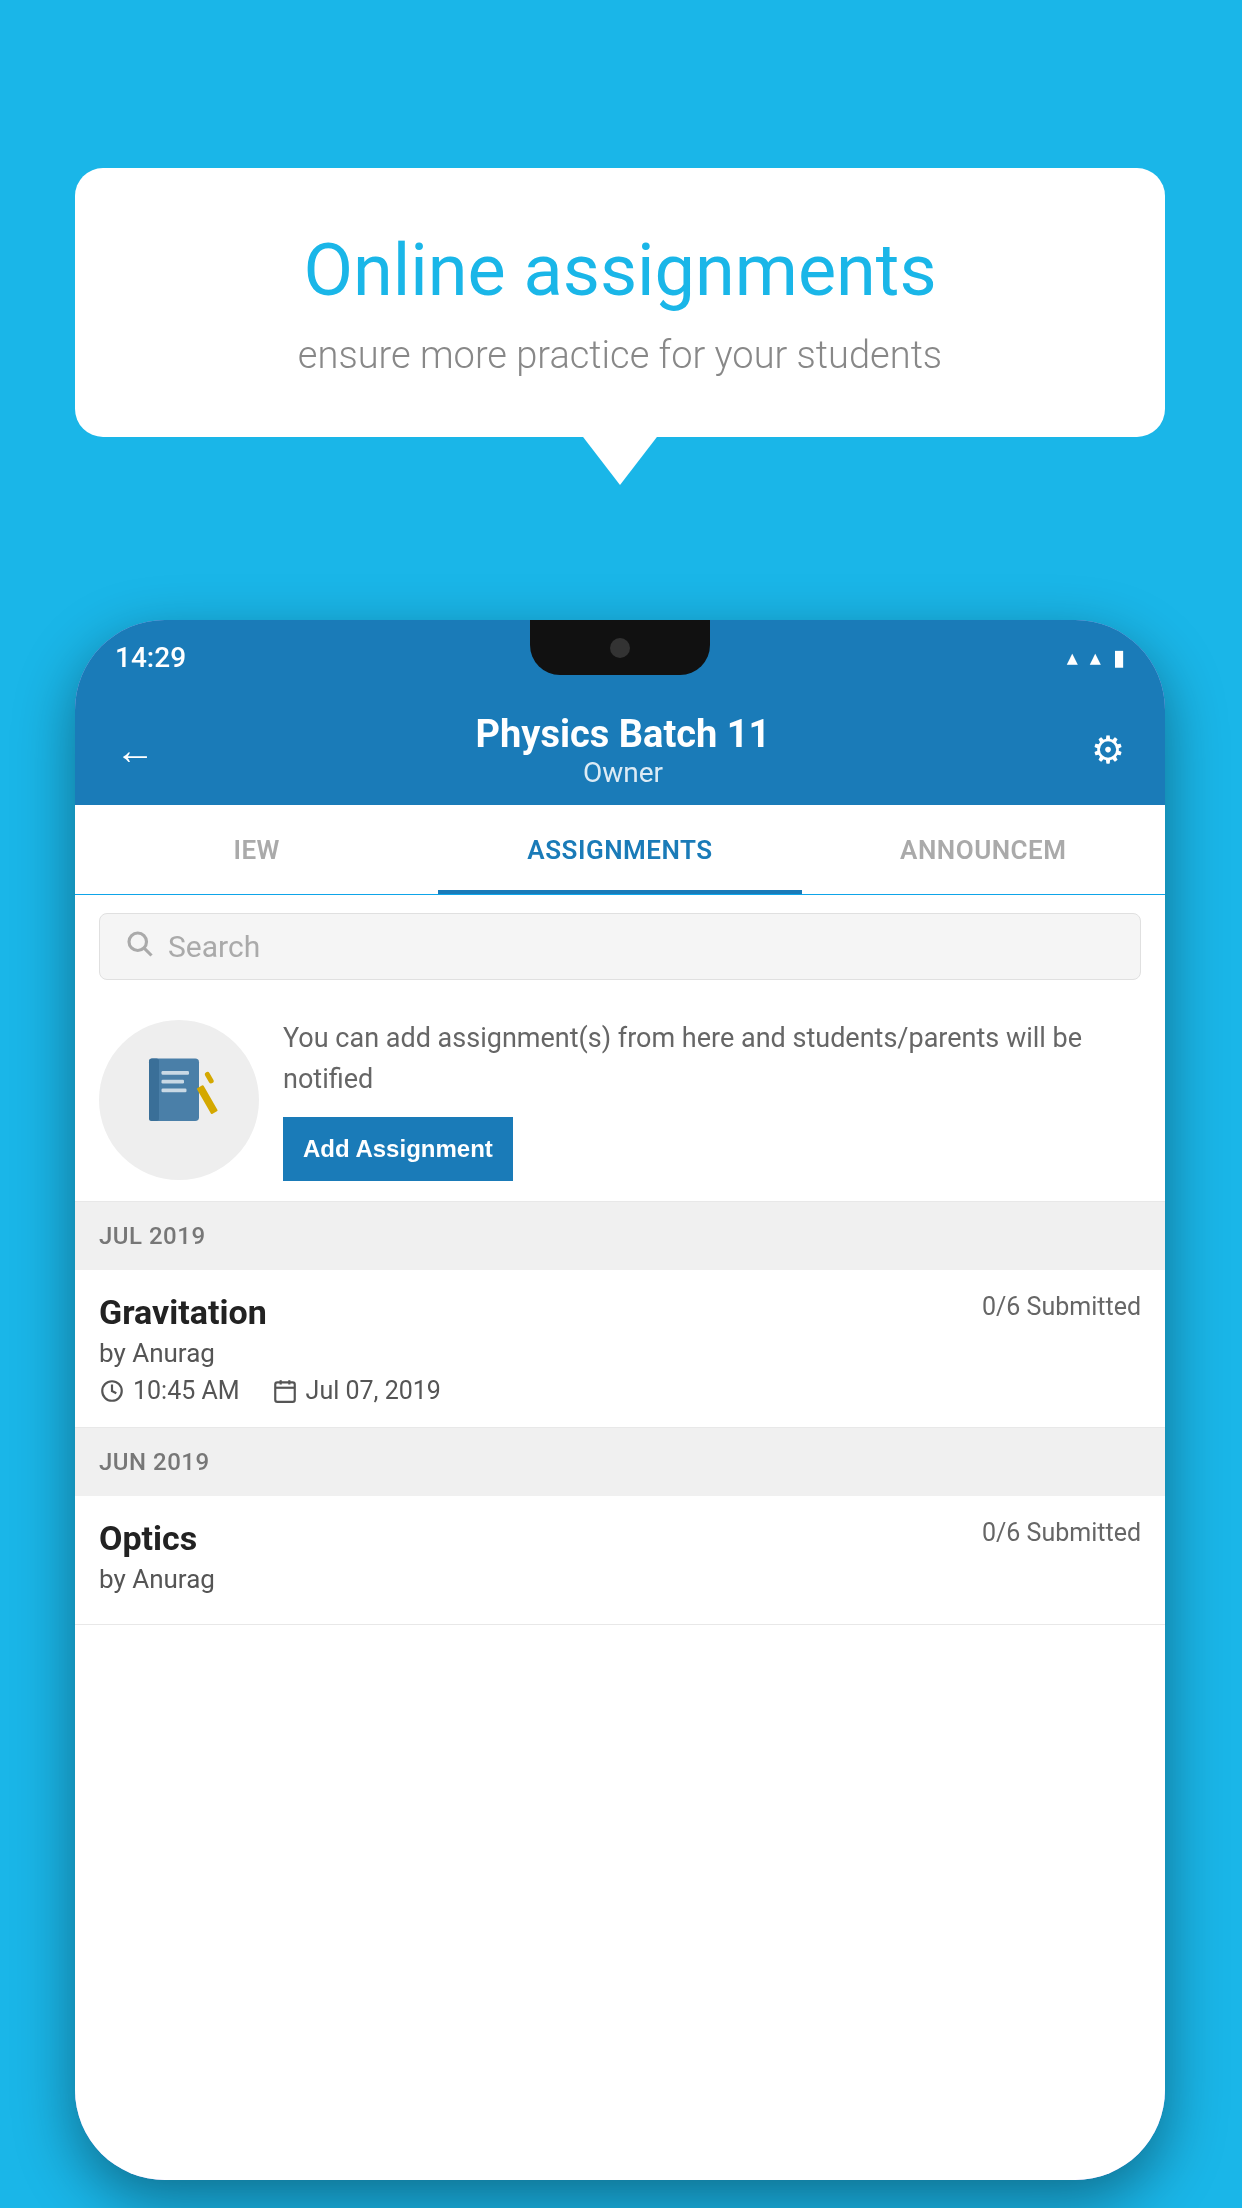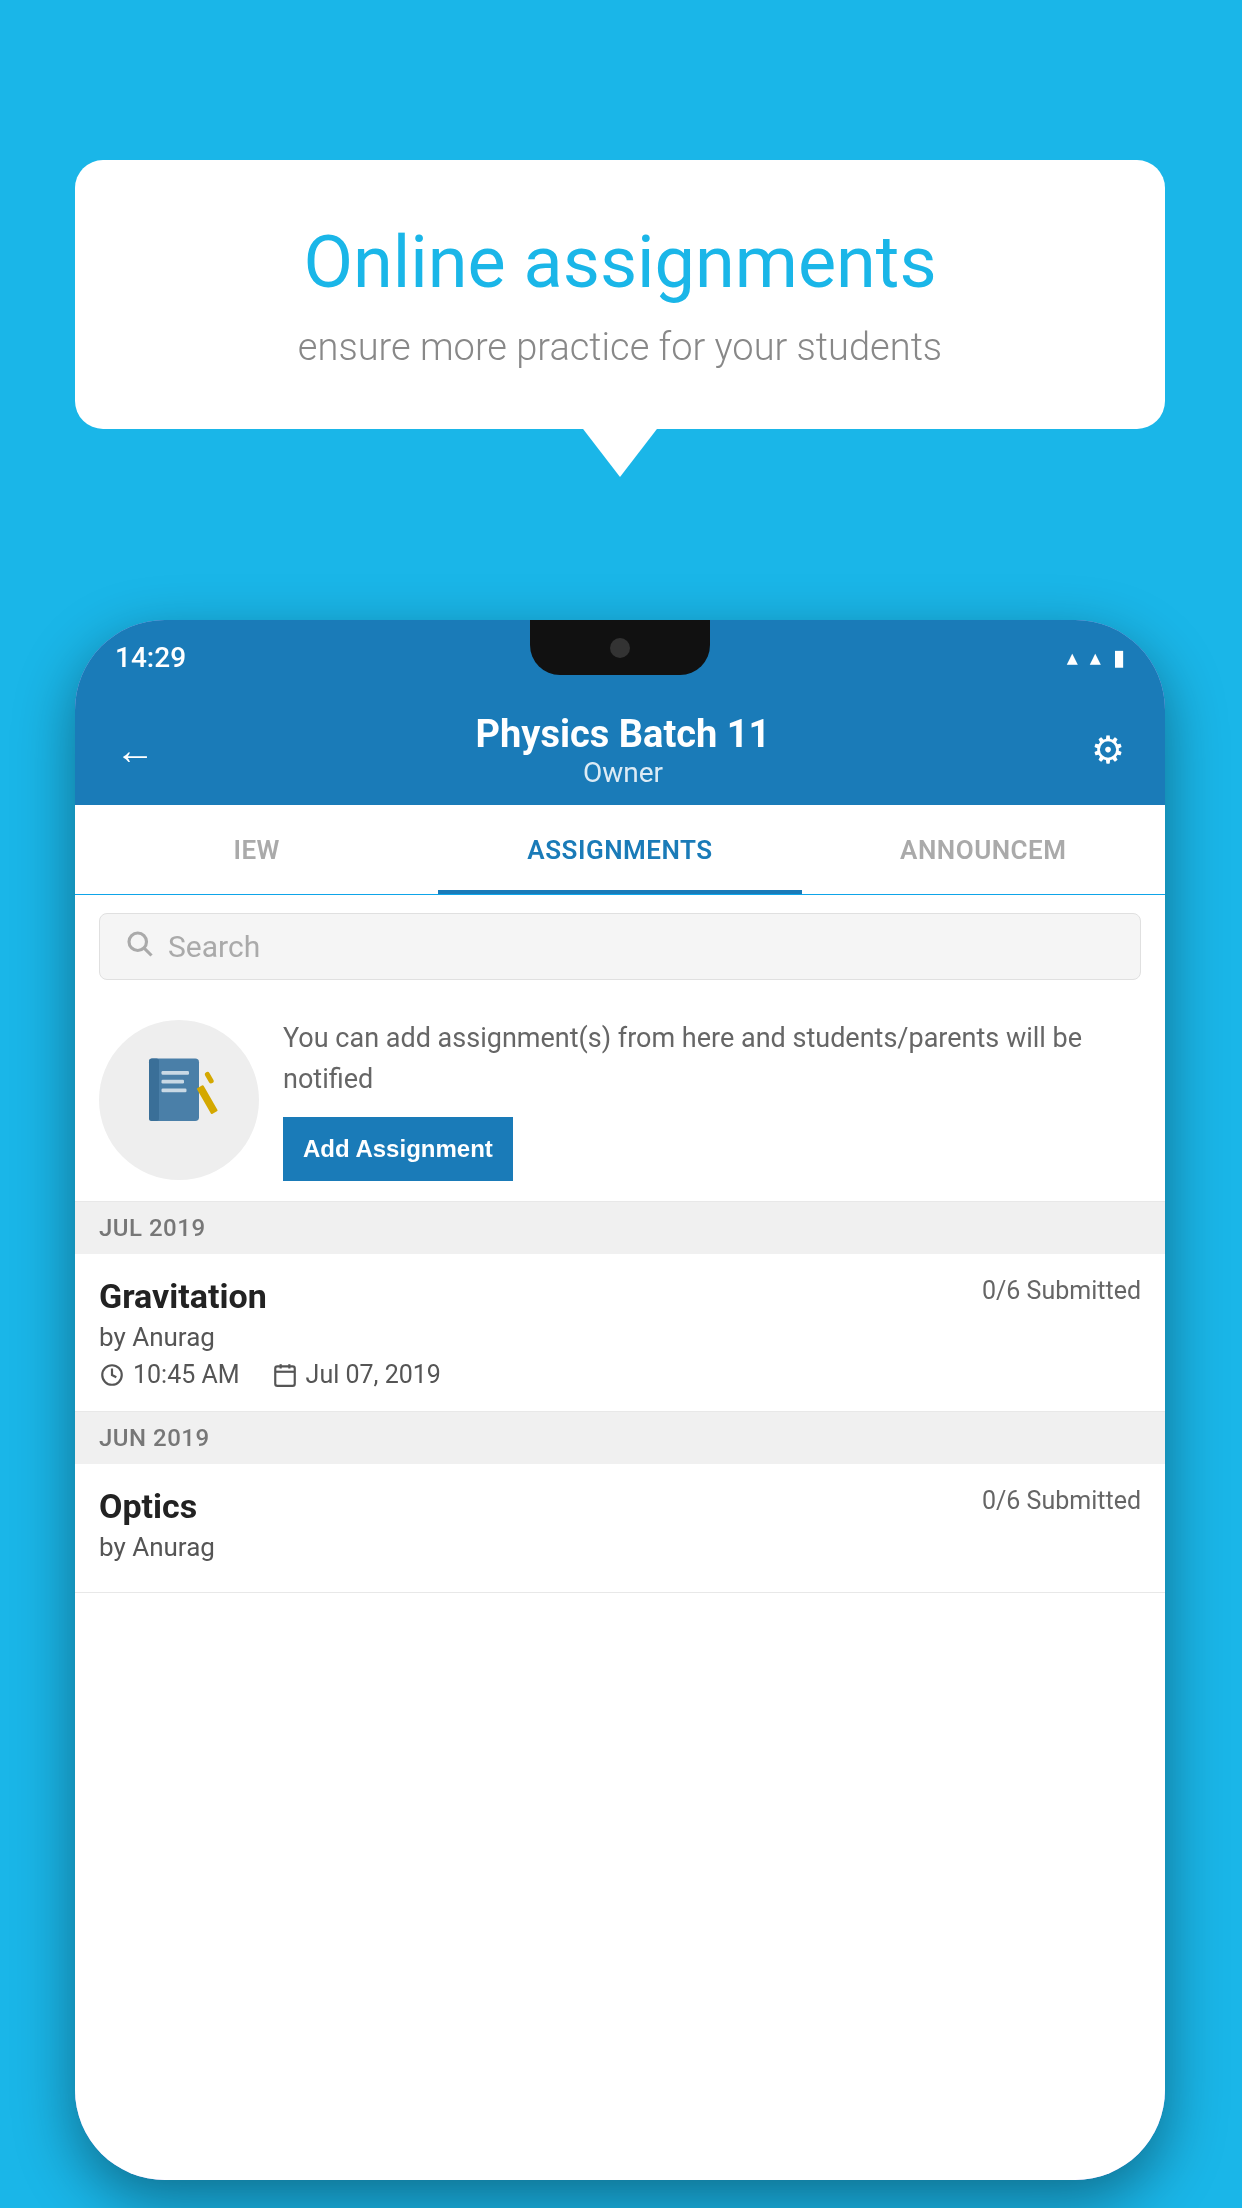--- a/index.html
+++ b/index.html
@@ -9,21 +9,21 @@
       height: 2208px;
       background-color: #1ab6e8;
       font-family: 'Roboto', Arial, sans-serif;
       overflow: hidden;
       position: relative;
     }
 
     
     .speech-bubble-container {
       position: absolute;
-      top: 160px;
+      top: 168px;
       left: 75px;
       width: 1090px;
     }
 
     .speech-bubble {
       background: white;
       border-radius: 28px;
       padding: 60px 70px;
       text-align: center;
       position: relative;
@@ -285,21 +285,21 @@
       border-radius: 0;
       padding: 18px 20px;
       font-size: 24px;
       font-weight: 600;
       cursor: pointer;
     }
 
     
     .month-separator {
       background: #f0f0f0;
-      padding: 12px 24px;
+      padding: 20px 24px;
       font-size: 24px;
       color: #777;
       font-weight: 500;
       letter-spacing: 0.5px;
     }
 
     
     .assignment-item {
       padding: 22px 24px;
       background: white;

